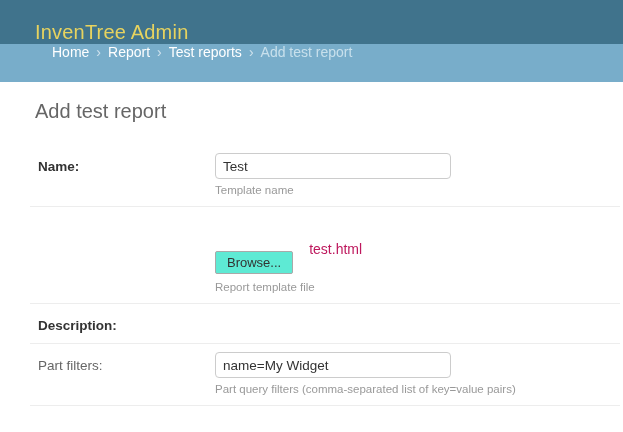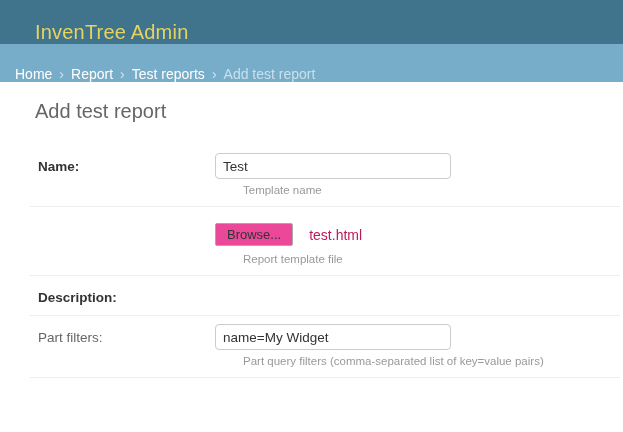--- a/index.html
+++ b/index.html
@@ -24,22 +24,22 @@
     font-size: 20px;
     font-weight: 400;
     letter-spacing: 0.2px;
   }
 
   
   .breadcrumbs {
     height: 38px;
     background: #78adca;
     display: flex;
-    align-items: flex-end;
-    padding-left: 15px;
+    align-items: flex-start;
+    padding-left: 52px;
     font-size: 14px;
     color: #c8e0ec;
   }
   .breadcrumbs a {
     color: #ffffff;
     text-decoration: none;
     cursor: pointer;
   }
   .breadcrumbs .sep {
     color: #cfe2ed;
@@ -84,36 +84,36 @@
     font-family: "Liberation Sans", sans-serif;
     font-size: 13.5px;
     color: #333;
     background: #fff;
     outline: none;
   }
   .help {
     margin-top: 5px;
     font-size: 11.5px;
     color: #999;
-    margin-left: 28px;
   }
   .file-line {
     margin-top: 8px;
     display: flex;
     align-items: center;
   }
   .browse-btn {
-    background: #ec4899;
+    background: #5eead4;
     border: 1px solid #a9a9a9;
     border-radius: 2px;
     padding: 3px 11px;
     font-family: "Liberation Sans", sans-serif;
     font-size: 13px;
     color: #333;
     cursor: pointer;
+    margin-top: 28px;
   }
   .filename {
     margin-left: 16px;
     font-size: 14px;
     color: #be185d;
   }
   .file-help { margin-top: 7px; }
 </style>
 </head>
 <body>

